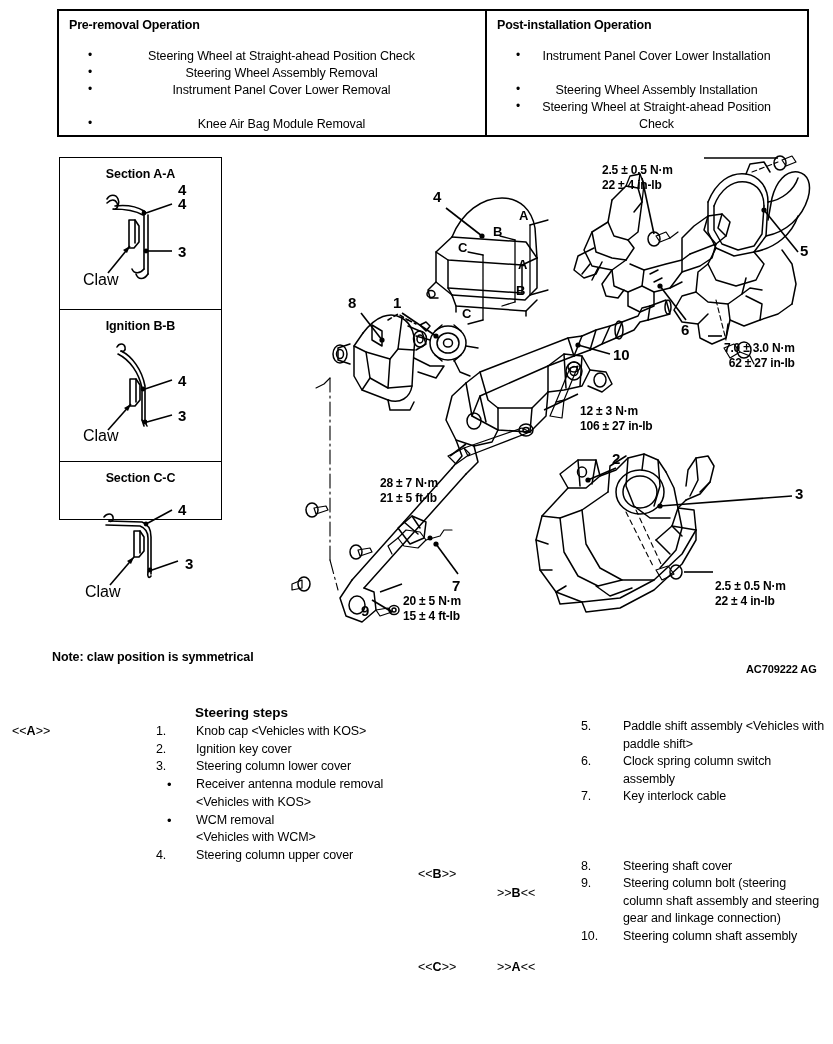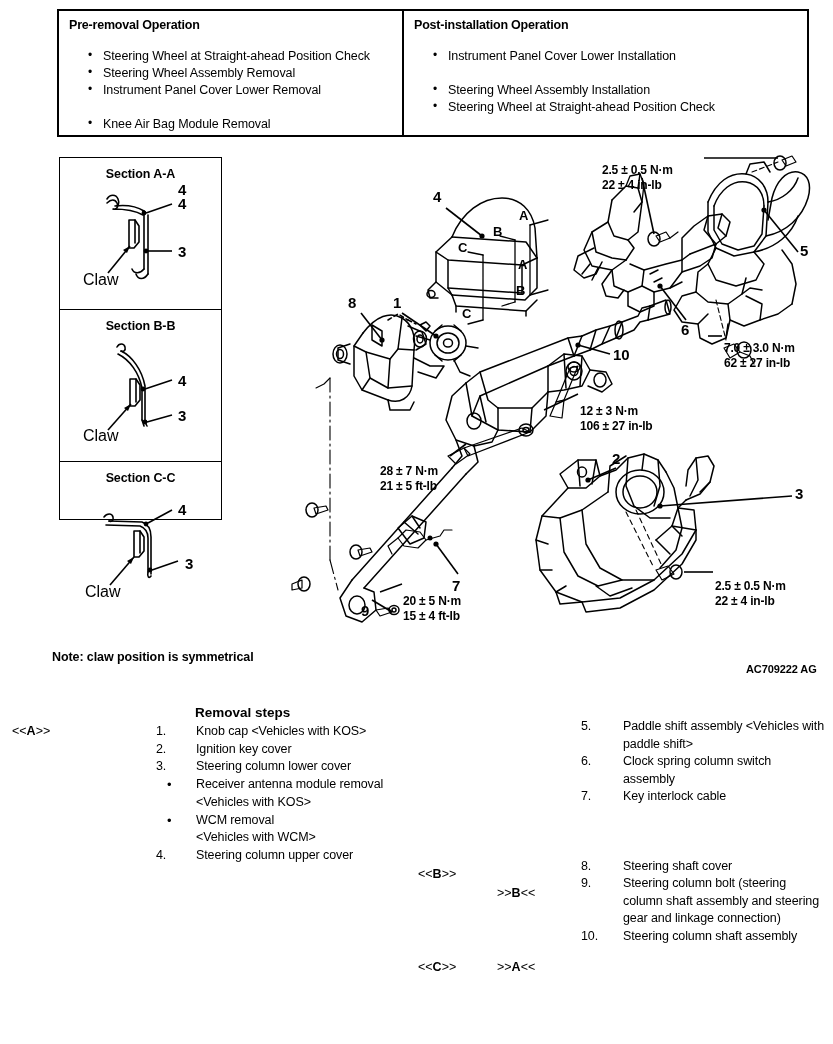--- a/index.html
+++ b/index.html
@@ -22,29 +22,29 @@
     left: 57px; top: 9px;
     width: 752px; height: 128px;
     border: 2px solid #000;
     box-sizing: border-box;
     display: flex;
   }
   .ops-col {
     box-sizing: border-box;
     padding: 7px 9px 0 9px;
   }
-  .ops-col.left { width: 345px; border-right: 2px solid #000; }
+  .ops-col.left { width: 428px; border-right: 2px solid #000; }
   .ops-col.right { flex: 1; }
   .ops-title {
     font-size: 12.5px;
     font-weight: bold;
     margin: 0 0 4px 1px;
     letter-spacing: -0.2px;
   }
-  .ops-list { list-style: none; margin: 16px; padding: 0; }
+  .ops-list { list-style: none; margin: 16px; padding: 0; text-align: center; }
   .ops-list li {
     font-size: 12.5px;
     line-height: 17px;
     position: relative;
     padding-left: 19px;
     letter-spacing: -0.1px;
   }
   .ops-list li::before {
     content: "\2022";
     position: absolute;
@@ -213,21 +213,21 @@
       <line x1="48" y1="115" x2="70" y2="88" stroke="#000" stroke-width="1.6"></line>
       <polygon points="70,88 63,92 67,95" fill="#000"></polygon>
     </svg>
     <div class="sec-num" style="left:118px; top:187px; top:auto; margin-top:0;">4</div>
     <div class="sec-num" style="left:118px; top:37px;">4</div>
     <div class="sec-num" style="left:118px; top:85px;">3</div>
     <div class="sec-claw" style="left:23px; top:113px;">Claw</div>
   </div>
 
   <div class="section-cell">
-    <div class="section-title">Section B-B</div>
+    <div class="section-title">Ignition B-B</div>
     <svg class="sec-svg" width="160" height="150" viewBox="0 0 160 150">
       <g fill="none" stroke="#000" stroke-width="1.6" stroke-linecap="round" stroke-linejoin="round">
         <path d="M57 37 C59 33 64 33 65 37 C66 41 63 42 61 41"></path>
         <path d="M61 41 C72 46 82 60 85 76 L85 112"></path>
         <path d="M58 44 C70 50 79 63 82 78 L82 110"></path>
         <path d="M70 69 L76 69 L80 75 L80 90 L75 96 L70 96 Z"></path>
         <path d="M76 69 L76 92"></path>
         <path d="M82 110 L84 116"></path>
         <path d="M85 112 L87 116"></path>
       </g>
@@ -518,29 +518,29 @@
   <div class="sectletter" style="left:288px; top:117px;">A</div>
   <div class="sectletter" style="left:263px; top:84px;">B</div>
   <div class="sectletter" style="left:286px; top:143px;">B</div>
   <div class="sectletter" style="left:228px; top:100px;">C</div>
   <div class="sectletter" style="left:232px; top:166px;">C</div>
 
   <div class="torque" style="left:372px; top:7px;">
     <div>2.5 ± 0.5 N·m</div>
     <div>22 ± 4 in-lb</div>
   </div>
-  <div class="torque" style="left:494px; top:185px;">
+  <div class="torque" style="left:494px; top:185px;text-align:right;">
     <div>7.0 ± 3.0 N·m</div>
     <div>62 ± 27 in-lb</div>
   </div>
   <div class="torque" style="left:350px; top:248px;">
     <div>12 ± 3 N·m</div>
     <div>106 ± 27 in-lb</div>
   </div>
-  <div class="torque" style="left:150px; top:308px;">
+  <div class="torque" style="left:150px; top:320px;">
     <div>28 ± 7 N·m</div>
     <div>21 ± 5 ft-lb</div>
   </div>
   <div class="torque" style="left:173px; top:438px;">
     <div>20 ± 5 N·m</div>
     <div>15 ± 4 ft-lb</div>
   </div>
   <div class="torque" style="left:485px; top:423px;">
     <div>2.5 ± 0.5 N·m</div>
     <div>22 ± 4 in-lb</div>
@@ -557,21 +557,21 @@
       <line x1="483" y1="432" x2="454" y2="432"></line>
     </g>
   </svg>
 </div>
 
 <div class="abs" id="note-text">Note: claw position is symmetrical</div>
 <div class="abs" id="drawing-no">AC709222 AG</div>
 
 <div class="abs" id="steps-area">
 
-  <div class="steps-heading">Removal steps</div>
+  <div class="steps-heading">Steering steps</div>
 
   <div class="marker" style="left:12px; top:24px;">&lt;&lt;<b>A</b>&gt;&gt;</div>
   <div class="marker" style="left:418px; top:167px;">&lt;&lt;<b>B</b>&gt;&gt;</div>
   <div class="marker" style="left:497px; top:186px;">&gt;&gt;<b>B</b>&lt;&lt;</div>
   <div class="marker" style="left:418px; top:260px;">&lt;&lt;<b>C</b>&gt;&gt;</div>
   <div class="marker" style="left:497px; top:260px;">&gt;&gt;<b>A</b>&lt;&lt;</div>
 
   <ul class="step-list" id="steps-left">
     <li class="step">
       <span class="lead">1.</span>

